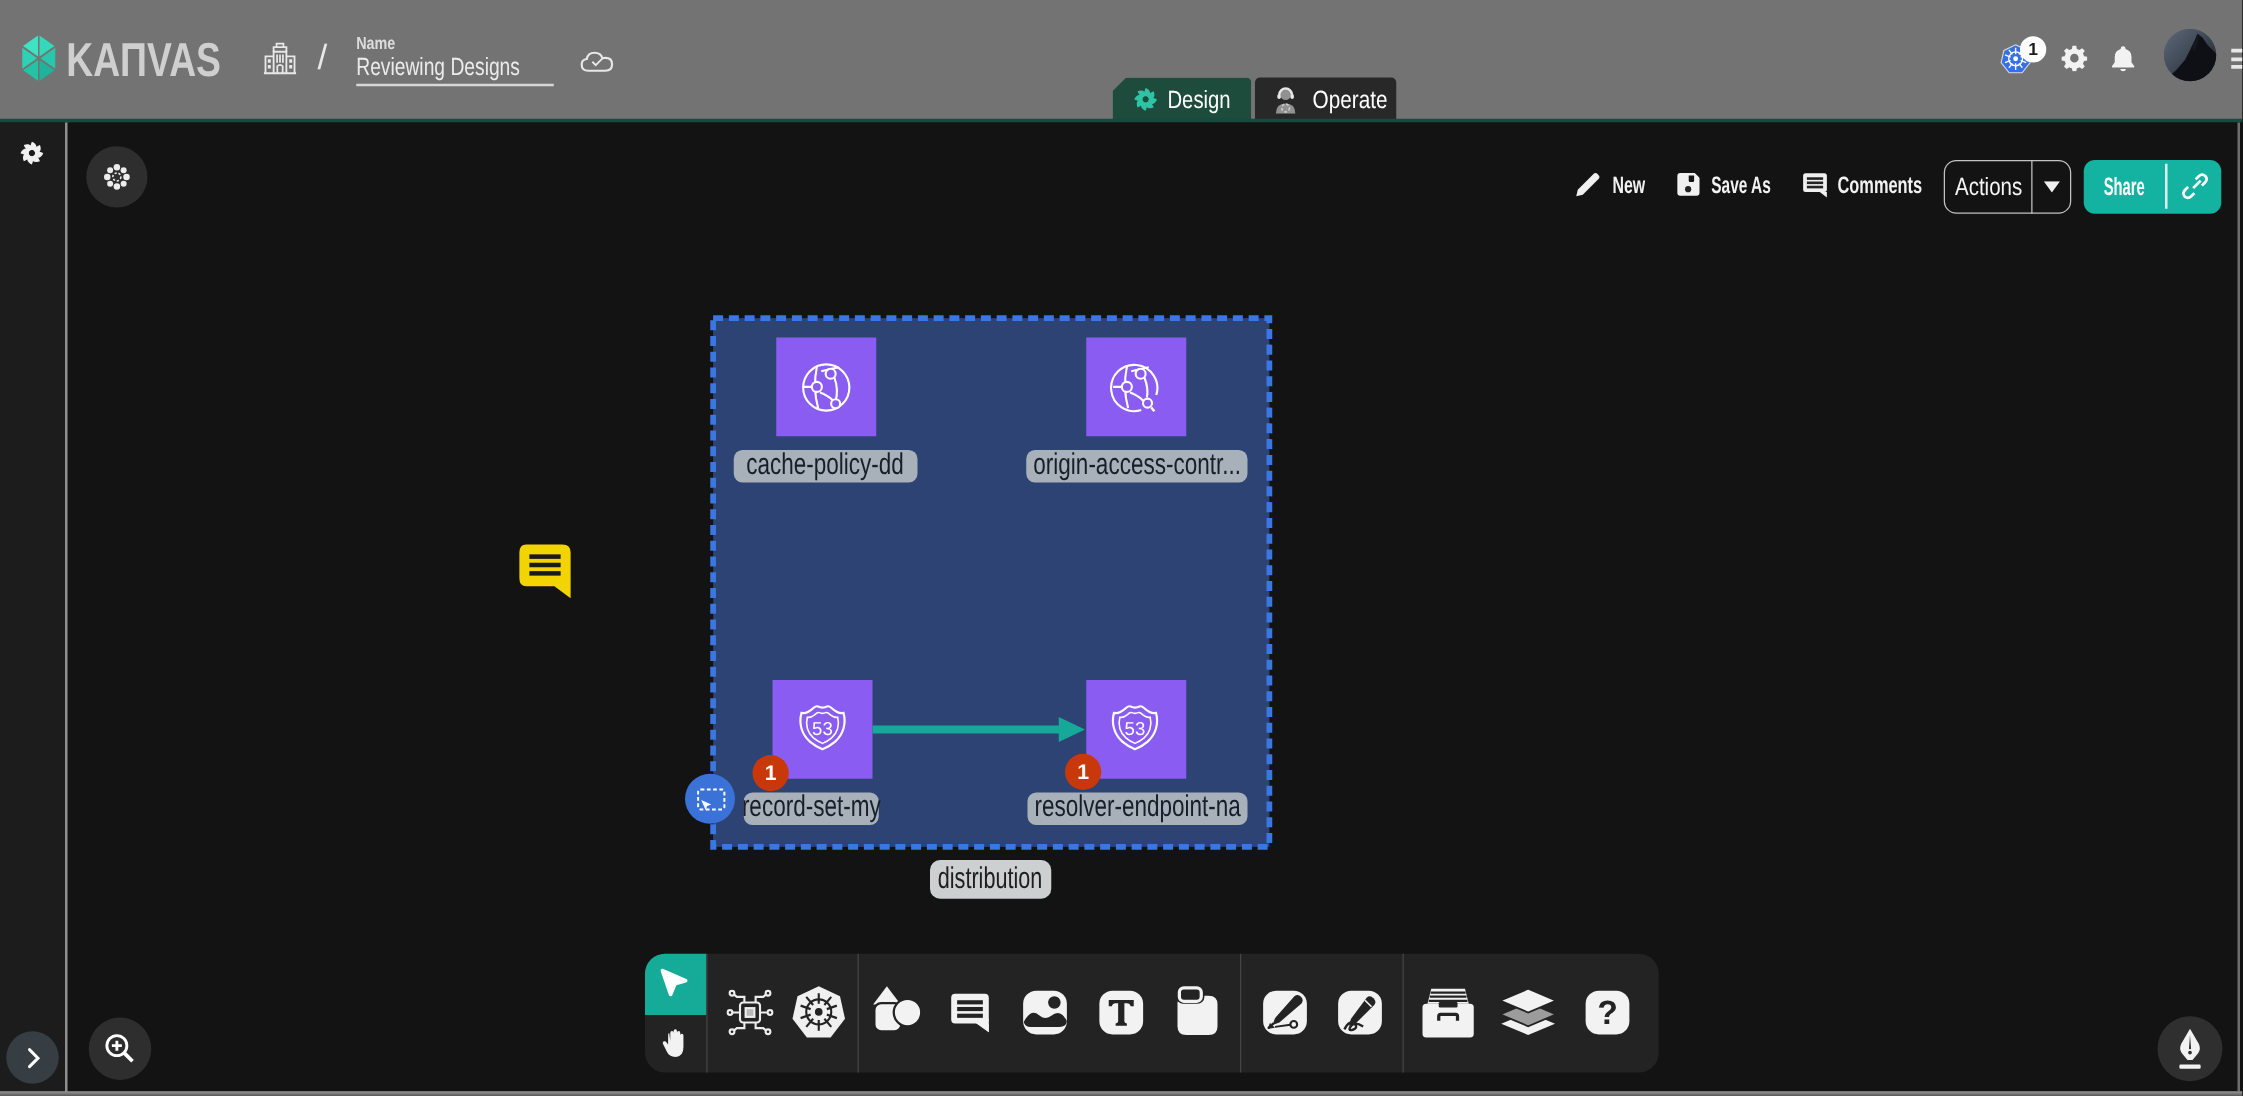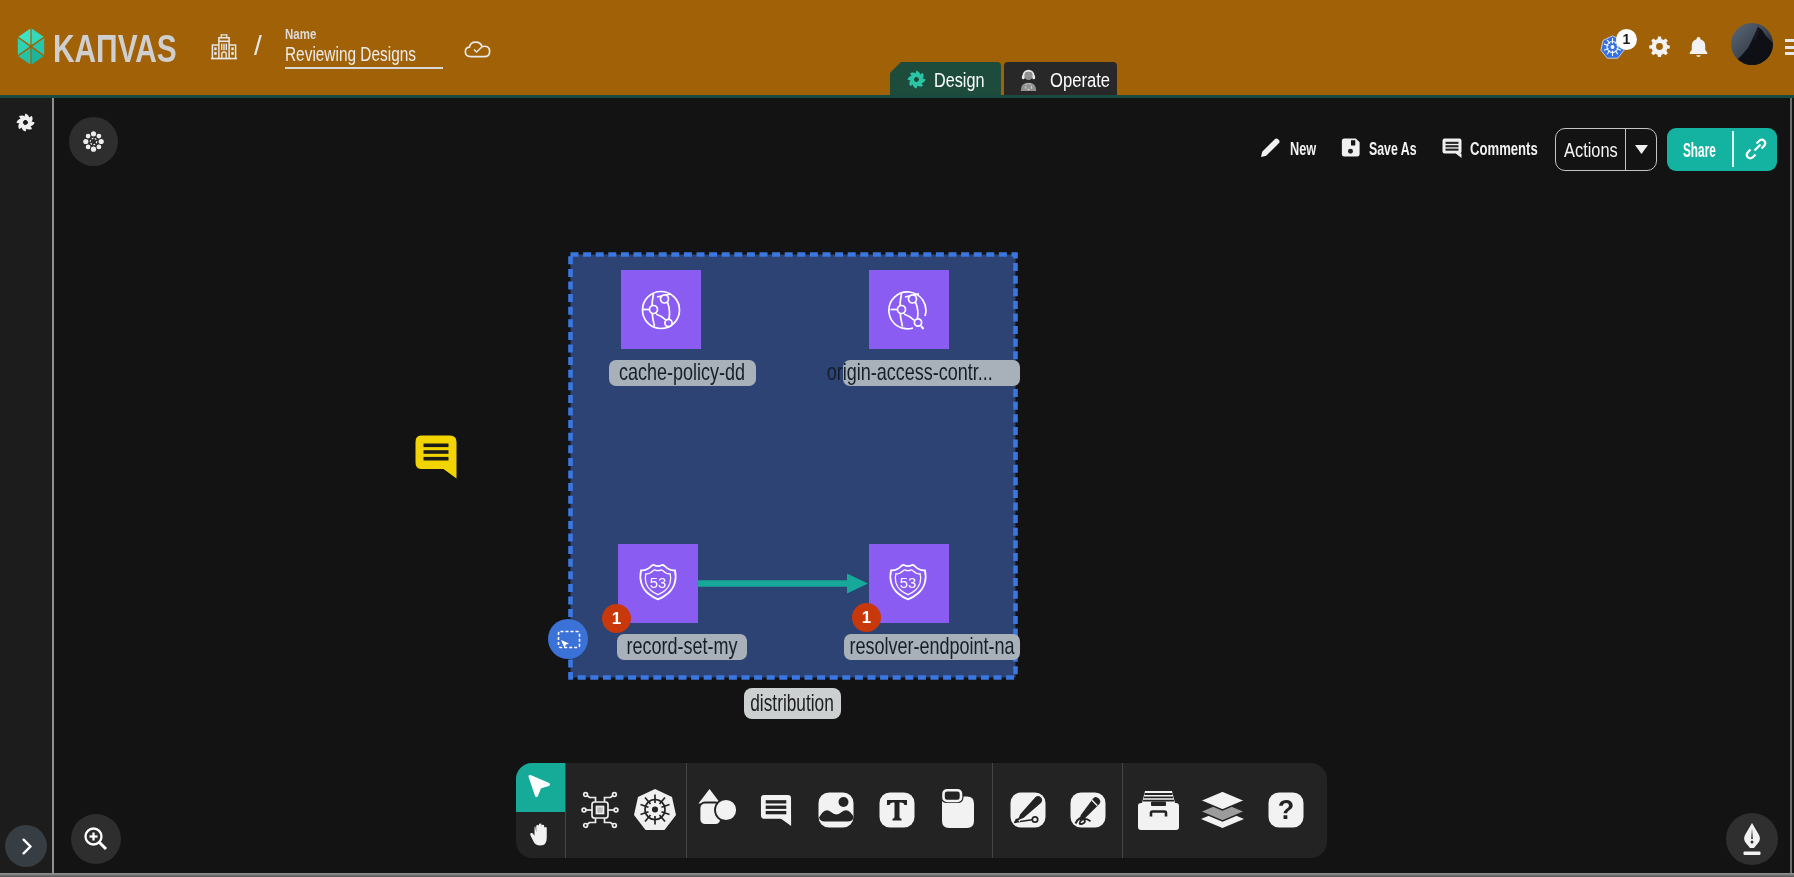--- a/index.html
+++ b/index.html
@@ -1,28 +1,28 @@
 <!DOCTYPE html>
 <html><head>
 <meta charset="utf-8">
 <style>
   * { margin:0; padding:0; box-sizing:border-box; }
   html,body { width:1794px; height:877px; overflow:hidden; background:#131313;
     font-family:"Liberation Sans", sans-serif; }
   .abs { position:absolute; }
   #page { position:relative; width:1794px; height:877px; }
-  #header { position:absolute; left:0; top:0; width:1794px; height:96px; background:#a16207; }
+  #header { position:absolute; left:0; top:0; width:1794px; height:96px; background:#737373; }
   #tealline { position:absolute; left:0; top:95px; width:1794px; height:3px; background:#194a3f; }
   #sidebar { position:absolute; left:0; top:98px; width:54px; height:779px; background:#1c1c1c; border-right:2px solid #8e8e8e; }
   #canvas { position:absolute; left:56px; top:98px; width:1738px; height:779px; background:#131313; }
   #bottomstrip { position:absolute; left:0; top:873px; width:1794px; height:4px;
      background:linear-gradient(#999, #555); }
   #rightedge { position:absolute; left:1790px; top:98px; width:2px; height:775px; background:#6e6e6e; }
   .lbl { position:absolute; background:#a8b1ba; color:#161f29; border-radius:7px;
-     font-size:24px; height:26px; display:flex; align-items:center; justify-content:center; overflow:visible;margin-left:22px; }
+     font-size:24px; height:26px; display:flex; align-items:center; justify-content:center; overflow:visible; }
   .lbl span { transform:scaleX(0.75); white-space:nowrap; flex:none; padding-bottom:2px; }
   .t { position:absolute; transform-origin:0 50%; white-space:nowrap; }
 </style>
 </head>
 <body>
 <div id="page">
   <div id="header">
 
     <svg class="abs" style="left:14px; top:26px;" width="34" height="41" viewBox="0 0 34 41">
       <g>
@@ -170,32 +170,32 @@
     <path d="M13.5 4.5 Q10 21 14.5 37.5"></path>
     <path d="M17 8 Q25 6 31 4.8"></path>
     <path d="M27.5 13 Q31 22 29.5 29"></path>
     <path d="M16 25 Q22 27 26.5 31.5"></path>
     <path d="M2.5 20.5 L10 20.5"></path>
     <circle cx="24.5" cy="10" r="4" fill="#8a5cf2"></circle>
     <circle cx="13.5" cy="20.5" r="4" fill="#8a5cf2"></circle>
     <circle cx="30" cy="33.5" r="3.6" fill="#8a5cf2"></circle>
     <path d="M33 37 L35.5 40" stroke-width="2"></path>
   </svg>
-  <div class="lbl" style="left:821px; top:360px; width:177px;justify-content:flex-end;">
+  <div class="lbl" style="left:821px; top:360px; width:177px;">
       <span>origin-access-contr...</span>
     </div>
 
   <div class="abs" style="left:618px; top:544px; width:80px; height:79px; background:#8a5cf2;"></div>
   <svg class="abs" style="left:634px; top:558px;" width="48" height="48" viewBox="0 0 37 37" fill="none" stroke="#ffffff" stroke-width="1.35">
     <path id="SH" d="M5.5 9.5 Q7.5 9.9 9.5 8.9 Q11.5 7.9 13.3 6.2 Q14.6 5 15.8 5.6 Q17 6.2 18.5 6.2 Q20 6.2 21.2 5.6 Q22.4 5 23.7 6.2 Q25.5 7.9 27.5 8.9 Q29.5 9.9 31.5 9.5 Q32.8 14.5 31.4 19.3 Q30 24 26.3 27.2 Q22.8 30.2 18.5 31.9 Q14.2 30.2 10.7 27.2 Q7 24 5.6 19.3 Q4.2 14.5 5.5 9.5 Z"></path>
     <use href="#SH" transform="translate(5.18,5.32) scale(0.72)"></use>
     <text x="18.5" y="23.2" font-size="11.5" fill="#ffffff" stroke="none" text-anchor="middle" font-family="Liberation Sans, sans-serif">53</text>
   </svg>
   <div class="abs" style="left:602px; top:604px; width:29px; height:29px; border-radius:50%; background:#c8380a; color:#fff; font-size:17px; font-weight:bold; text-align:center; line-height:29px;">1</div>
-  <div class="lbl" style="left:595px; top:634px; width:130px;">
+  <div class="lbl" style="left:595px; top:634px; width:108px;">
       <span>record-set-my</span>
     </div>
 
   <div class="abs" style="left:869px; top:544px; width:80px; height:79px; background:#8a5cf2;"></div>
   <svg class="abs" style="left:884px; top:558px;" width="48" height="48" viewBox="0 0 37 37" fill="none" stroke="#ffffff" stroke-width="1.35">
     <path id="SH2" d="M5.5 9.5 Q7.5 9.9 9.5 8.9 Q11.5 7.9 13.3 6.2 Q14.6 5 15.8 5.6 Q17 6.2 18.5 6.2 Q20 6.2 21.2 5.6 Q22.4 5 23.7 6.2 Q25.5 7.9 27.5 8.9 Q29.5 9.9 31.5 9.5 Q32.8 14.5 31.4 19.3 Q30 24 26.3 27.2 Q22.8 30.2 18.5 31.9 Q14.2 30.2 10.7 27.2 Q7 24 5.6 19.3 Q4.2 14.5 5.5 9.5 Z"></path>
     <use href="#SH2" transform="translate(5.18,5.32) scale(0.72)"></use>
     <text x="18.5" y="23.2" font-size="11.5" fill="#ffffff" stroke="none" text-anchor="middle" font-family="Liberation Sans, sans-serif">53</text>
   </svg>
   <div class="abs" style="left:852px; top:603px; width:29px; height:29px; border-radius:50%; background:#c8380a; color:#fff; font-size:17px; font-weight:bold; text-align:center; line-height:29px;">1</div>

